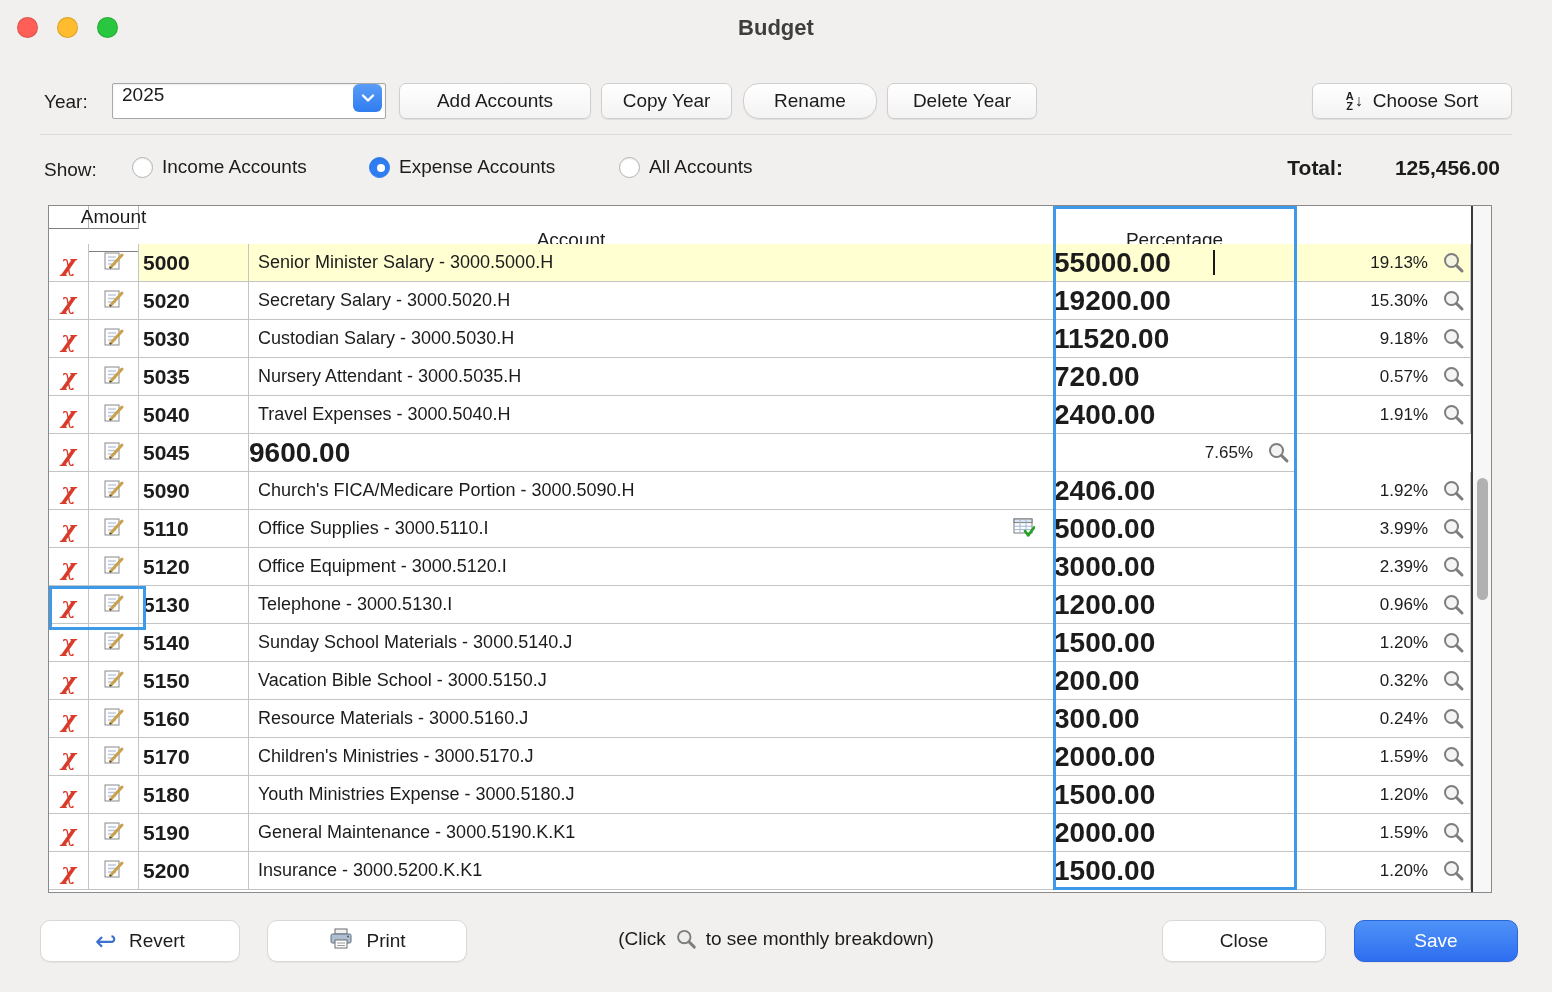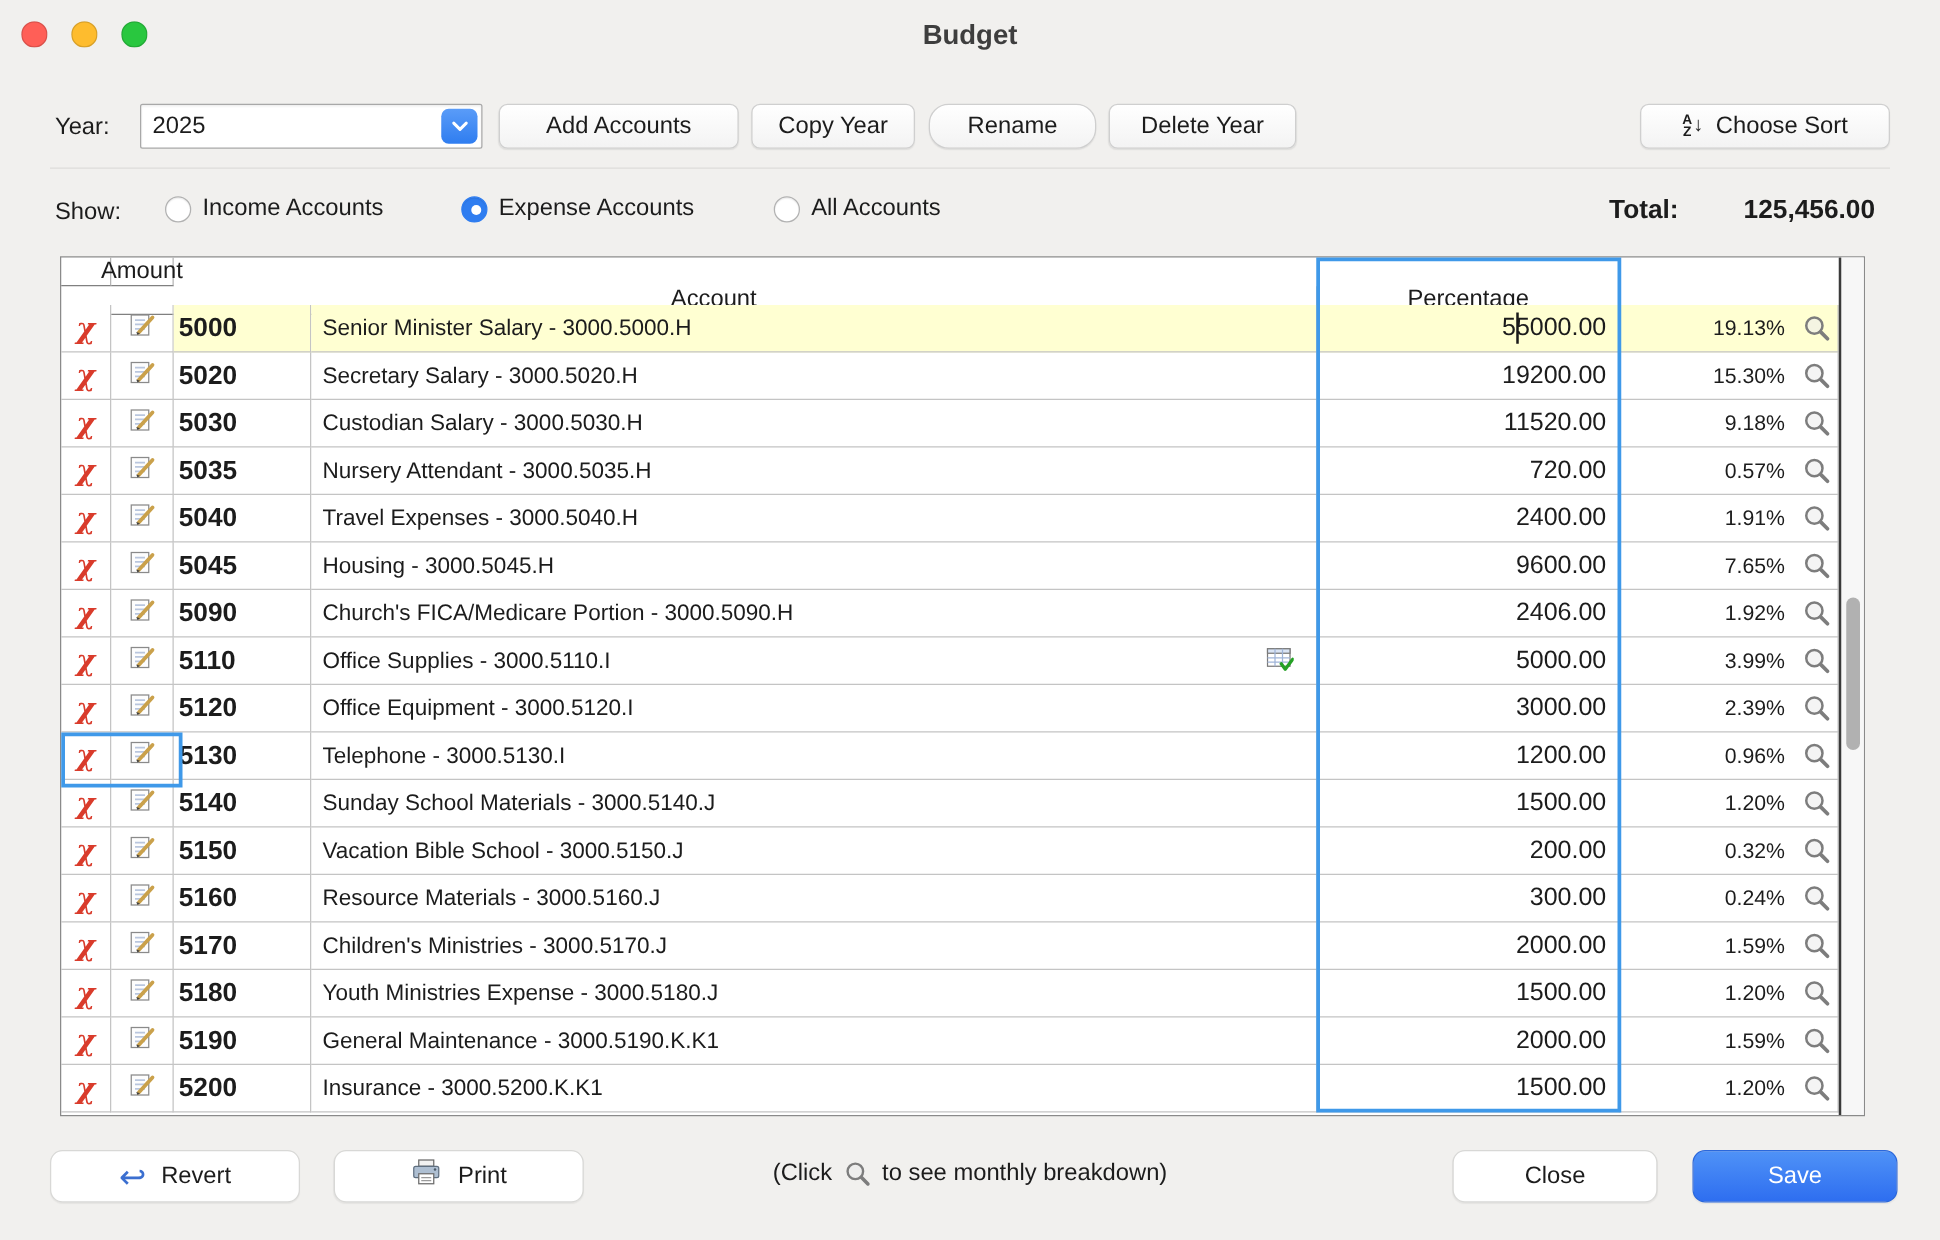--- a/index.html
+++ b/index.html
@@ -23,21 +23,21 @@
   .traffic{ position:absolute; left:17px; top:17px; display:flex; gap:19px; }
   .tl{ width:21px; height:21px; border-radius:50%; border:1px solid rgba(0,0,0,.15); }
   .tl.red{ background:#ff5f57; } .tl.yellow{ background:#febc2e; } .tl.green{ background:#29c73f; }
   .win-title{ position:absolute; left:0; right:0; top:0; height:56px; line-height:56px;
     text-align:center; font-size:22px; font-weight:bold; color:#3e3e3e; }
 
   
   .toolbar{ position:absolute; left:44px; right:40px; top:83px; height:38px; }
   .year-label{ position:absolute; left:0; top:8px; font-size:19px; }
   .year-select{ position:absolute; left:68px; top:0; width:274px; height:36px; background:#fff;
-    border:1px solid #a8a8a8; border-radius:2px; display:flex; align-items:center;
+    border:1px solid #a8a8a8; border-radius:2px; display:flex; 
     box-shadow:inset 0 1px 2px rgba(0,0,0,.08); cursor:default; }
   .year-select .val{ flex:1; padding-left:9px; font-size:19px; }
   .chev-box{ width:29px; height:28px; margin-right:3px; border-radius:6px;
     background:linear-gradient(#5a9cf8, var(--accent)); display:flex; align-items:center; justify-content:center; }
   .btn{ height:36px; background:linear-gradient(#ffffff,#f3f3f3); border:1px solid #cfcfcf; border-radius:7px;
     font-size:19px; font-family:"Liberation Sans",sans-serif; color:#1c1c1c;
     box-shadow:0 1px 1px rgba(0,0,0,.08); position:absolute; top:0; }
   .btn-add{ left:355px; width:192px; }
   .btn-copy{ left:557px; width:131px; }
   .btn-rename{ left:699px; width:134px;border-radius:16px; }
@@ -74,21 +74,21 @@
   .rows{}
   .trow{ height:38px; position:relative; }
   .cell{ border-right:1px solid #c4c4c4; border-bottom:1px solid #c4c4c4;
     display:flex; align-items:center; overflow:hidden; }
   .c-del, .c-edit{ justify-content:center; }
   .xicon{ font-family:"DejaVu Serif", serif; font-style:italic; font-weight:bold;
     color:var(--xred); font-size:23px; line-height:23px; }
   .c-num{ font-size:21px; font-weight:bold; padding-left:4px; }
   .c-acct{ font-size:18px; padding-left:9px; position:relative; }
   .sheet-icon{ position:absolute; right:18px; top:8px; display:none; }
-  .c-amt{ justify-content:flex-end; font-size:20px; font-weight:normal; padding-right:10px; position:relative; }
+  .c-amt{ font-size:28px; font-weight:bold; padding-right:10px; position:relative; }
   .caret{ display:none; position:absolute; right:80px; top:6px; width:2px; height:25px; background:#1a1a1a; }
   .c-pct{ padding:0; }
   .pct-text{ flex:1; text-align:right; font-size:17px; padding-right:8px; }
   .mag{ width:34px; display:flex; align-items:center; justify-content:center; }
   .trow.highlighted .c-num, .trow.highlighted .c-acct,
   .trow.highlighted .c-amt, .trow.highlighted .c-pct{ background:var(--hl); }
   .trow.icons-selected::before{ content:''; position:absolute; left:0; top:0; width:91px; height:38px;
     border:3px solid var(--sel); pointer-events:none; z-index:4; }
   .amount-overlay{ position:absolute; left:1004px; top:0; width:244px; height:684px;
     border:3px solid var(--sel); pointer-events:none; z-index:5; }
@@ -363,24 +363,20 @@
           <rect x="3" y="3" width="14" height="16" fill="#fdfdfd" stroke="#8a8a8a"></rect>
           <line x1="6" y1="7" x2="14" y2="7" stroke="#b9c6de" stroke-width="1.4"></line>
           <line x1="6" y1="10.5" x2="14" y2="10.5" stroke="#b9c6de" stroke-width="1.4"></line>
           <line x1="6" y1="14" x2="14" y2="14" stroke="#b9c6de" stroke-width="1.4"></line>
           <line x1="9" y1="17" x2="20" y2="5" stroke="#caa14b" stroke-width="3" stroke-linecap="round"></line>
           <polygon points="8,19 7,16.5 10,17.5" fill="#444"></polygon>
         </svg>
       </span>
     </div>
     <div class="cell c-num">5045</div>
-    <div class="cell c-acct">
-      <span>Housing - 3000.5045.H</span>
-
-    </div>
     <div class="cell c-amt">
       <span>9600.00</span>
 
     </div>
     <div class="cell c-pct">
       <span class="pct-text">7.65%</span>
       <span class="mag">
         <svg width="23" height="23" viewBox="0 0 23 23">
           <circle cx="9.5" cy="9.5" r="6.5" fill="#ececec" fill-opacity="0.6" stroke="#7d7d7d" stroke-width="2"></circle>
           <line x1="14.5" y1="14.5" x2="20" y2="20" stroke="#7d7d7d" stroke-width="3" stroke-linecap="round"></line>

